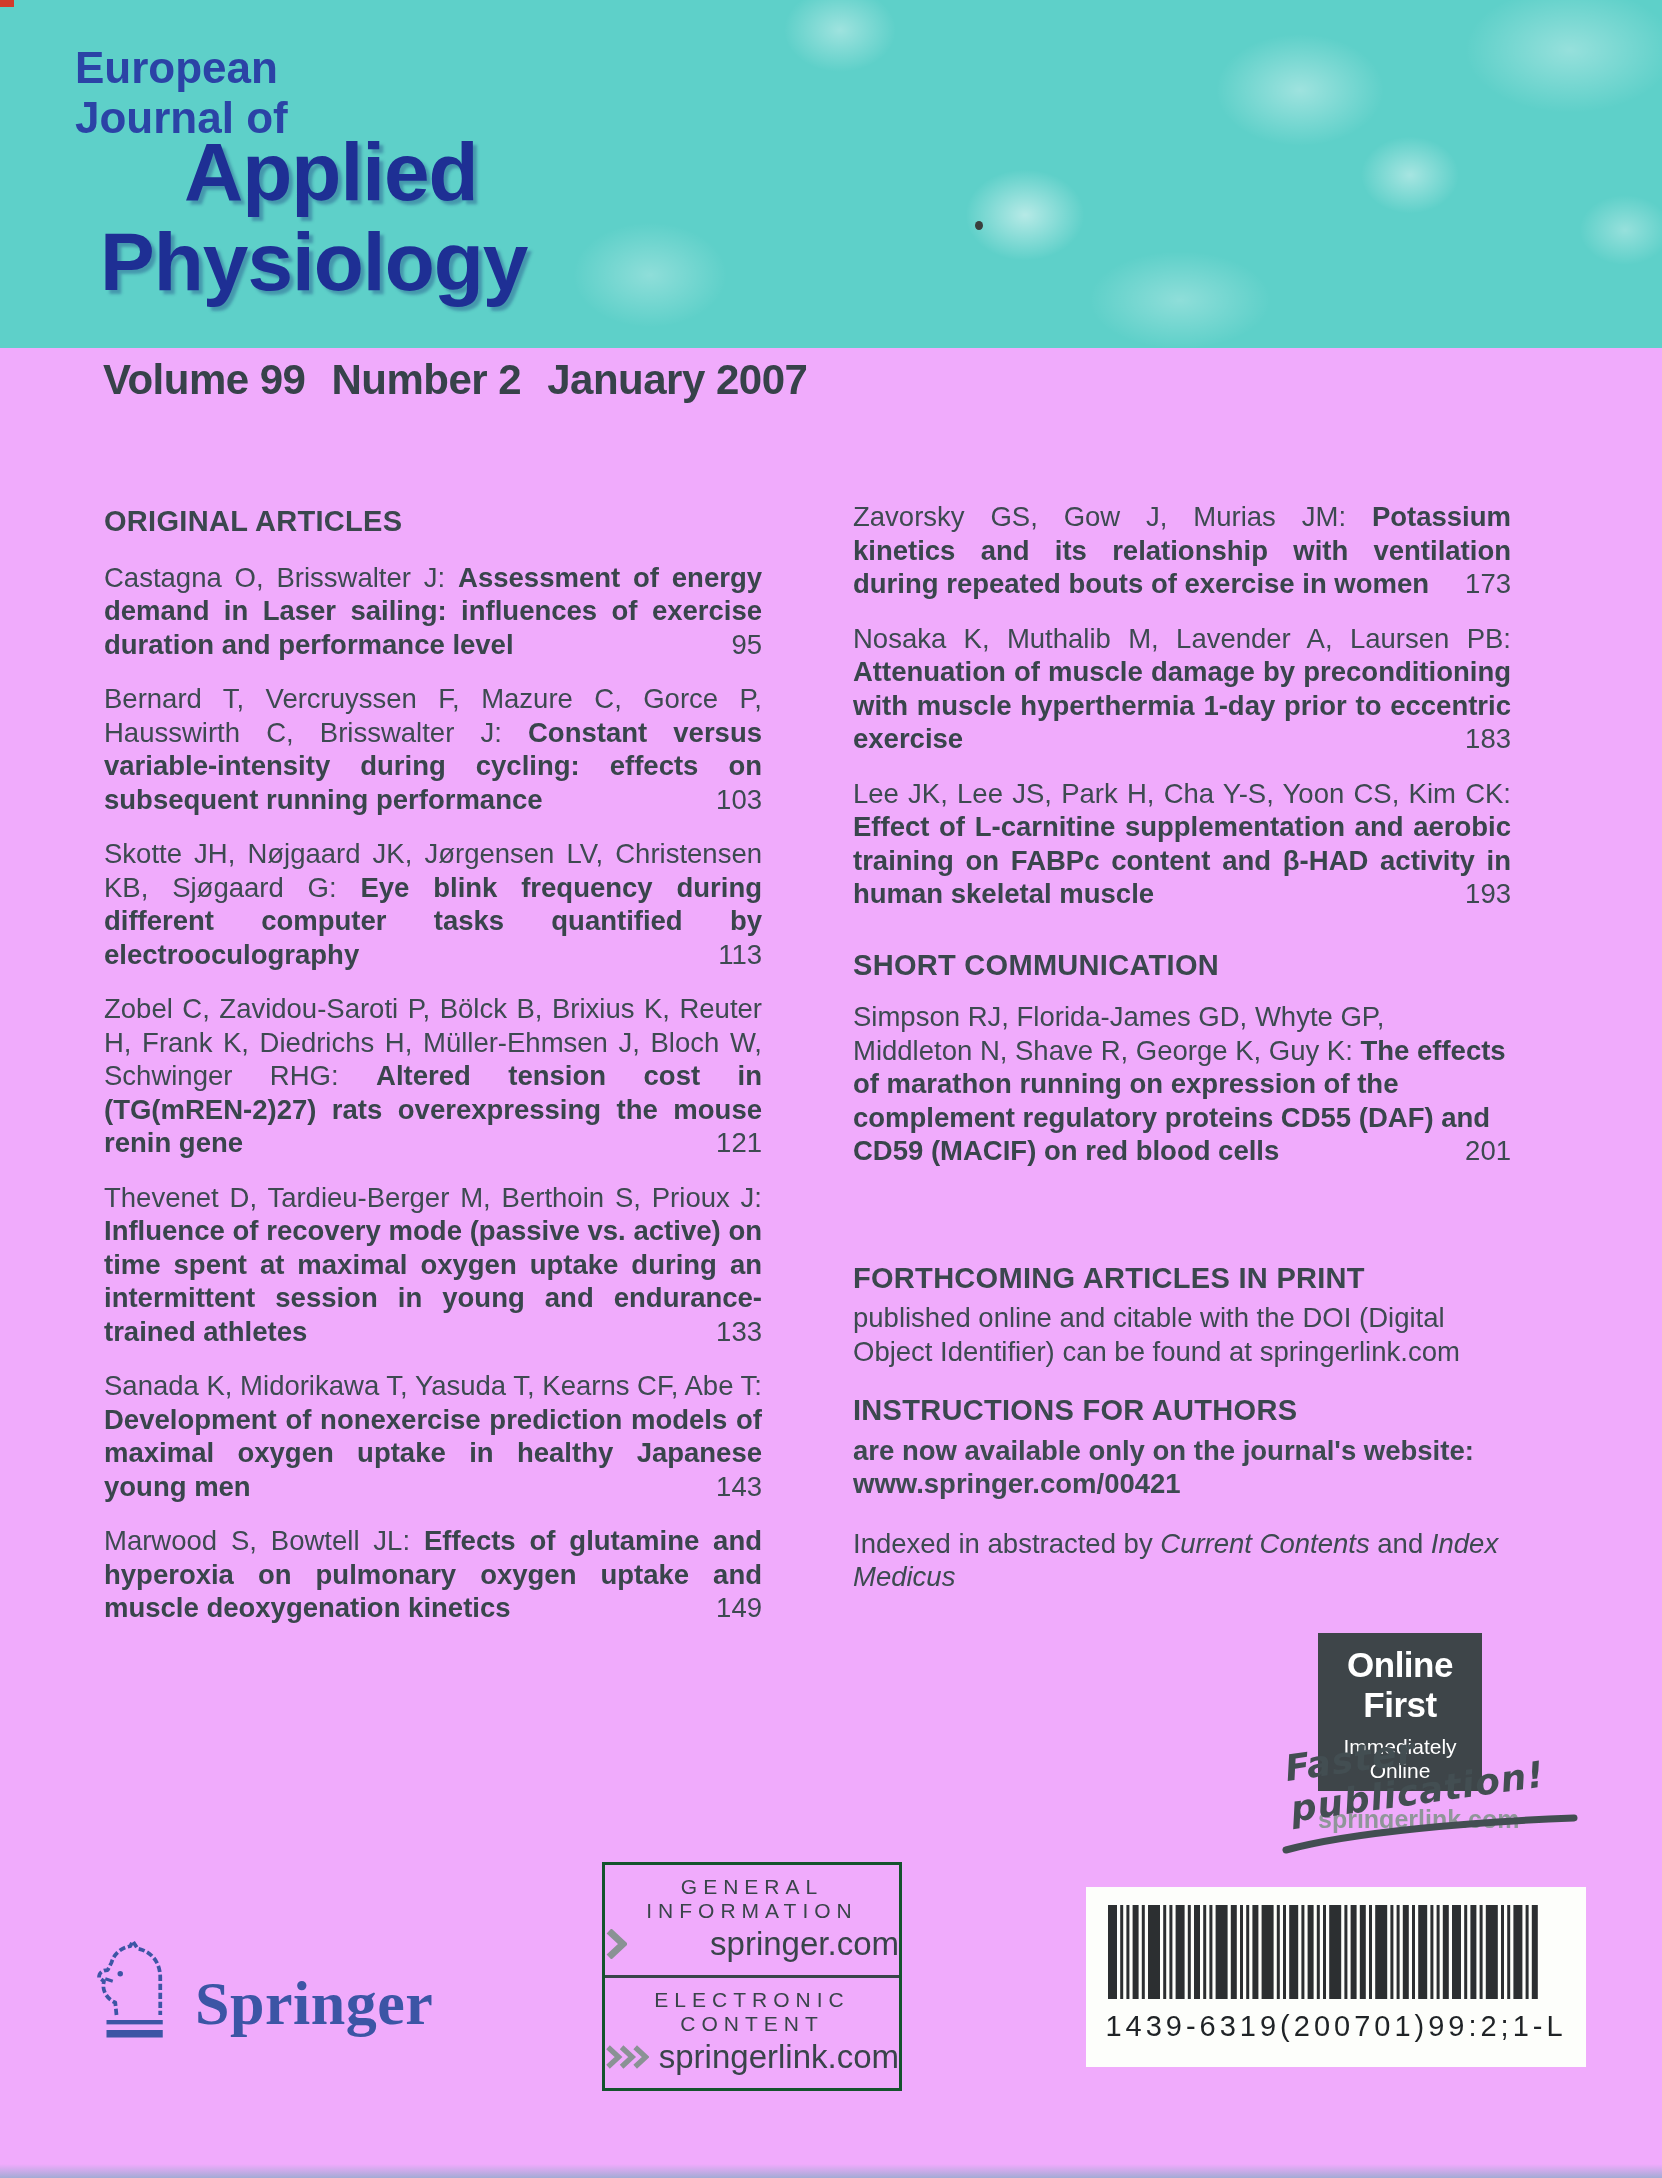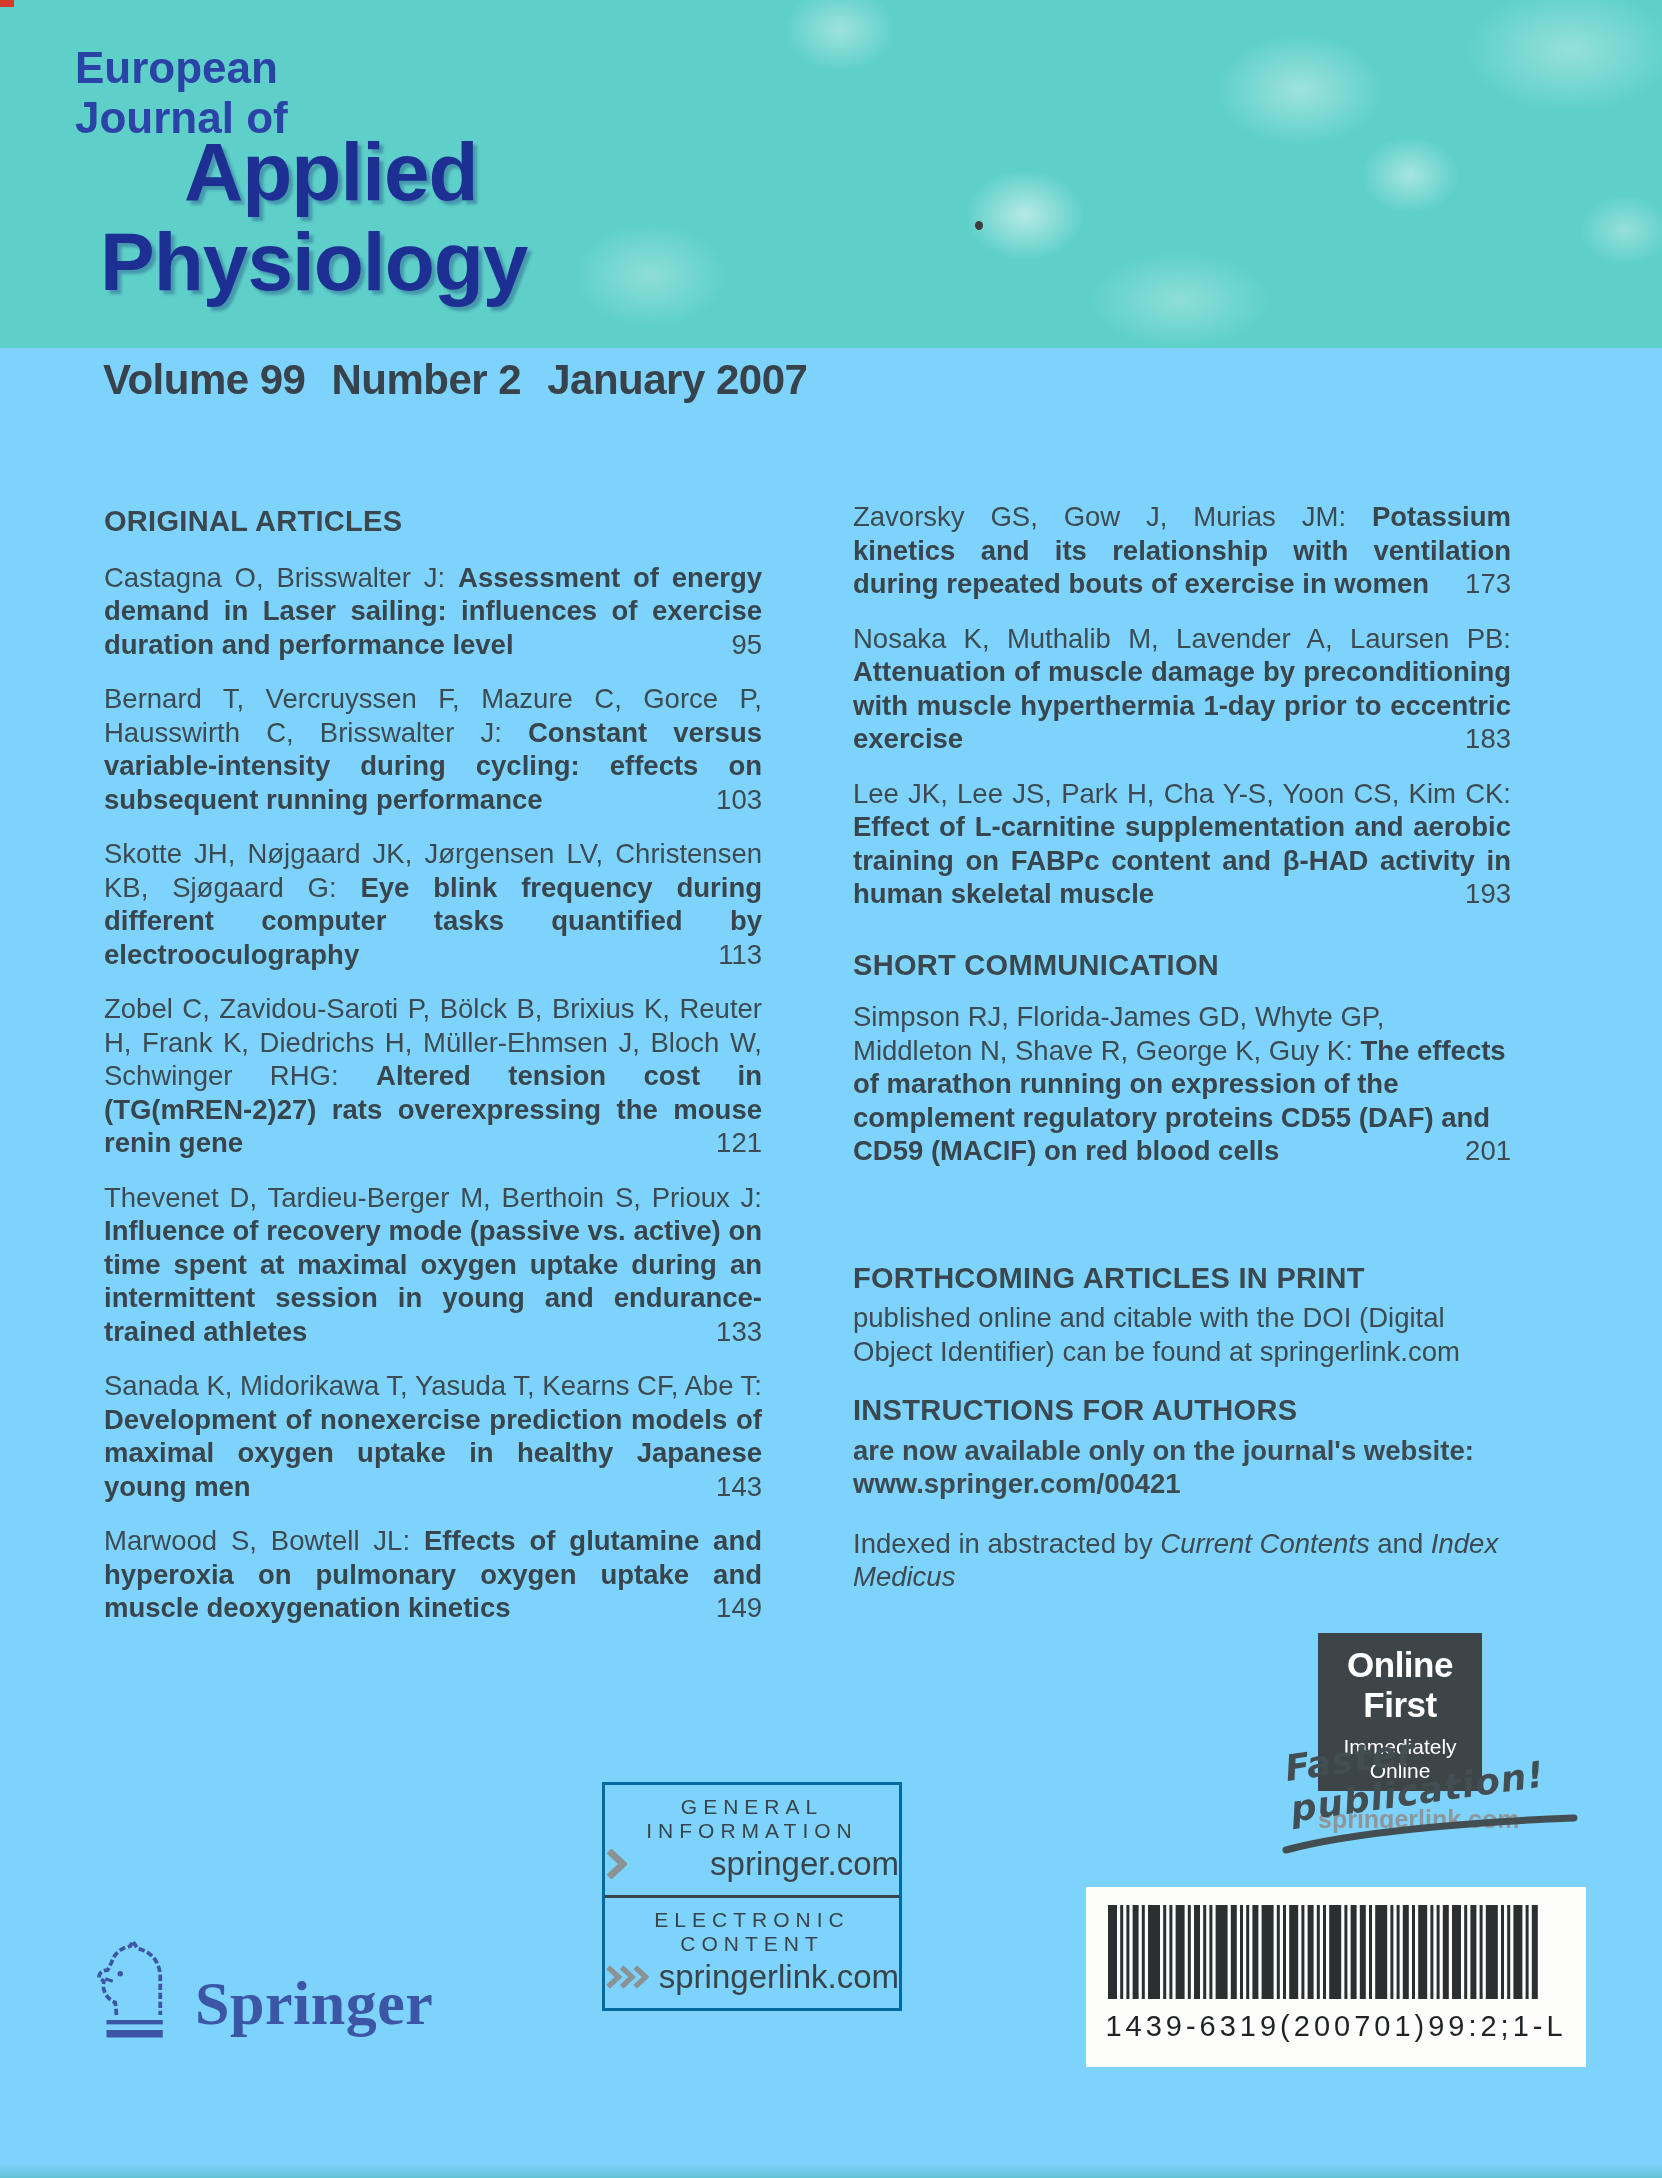--- a/index.html
+++ b/index.html
@@ -1,18 +1,18 @@
 <!DOCTYPE html>
 <html><head>
 <meta charset="utf-8">
 <style>
   html,body{margin:0;padding:0;}
   #page{
     position:relative; width:1662px; height:2178px;
-    background:#7dd3fc; overflow:hidden;
+    background:#f0abfc; overflow:hidden;
     font-family:"Liberation Sans", sans-serif;
     color:#3d4a51;
   }
   
   #band{
     position:absolute; left:0; top:0; width:1662px; height:348px;
     background-image:
       radial-gradient(closest-side, rgba(255,255,255,.55), rgba(255,255,255,0) 70%),
       radial-gradient(closest-side, rgba(255,255,255,.4), rgba(255,255,255,0) 70%),
       radial-gradient(closest-side, rgba(255,255,255,.45), rgba(255,255,255,0) 70%),
@@ -71,22 +71,22 @@
   #badge .b3{font-size:25px; font-weight:700; margin-top:22px; color:#8f9699;}
   #handwritten{
     position:absolute; left:1288px; top:1748px; width:320px;
     font-family:"DejaVu Sans", sans-serif; font-style:italic; font-weight:700;
     font-size:36px; color:#434e52; transform:rotate(-8deg); transform-origin:left center;
     letter-spacing:1px;
   }
   #swoosh{position:absolute; left:1282px; top:1800px;}
   
   #info-boxes{
-    position:absolute; left:602px; top:1782px; width:294px;
-    border:3px solid #0369a1;
+    position:absolute; left:602px; top:1862px; width:294px;
+    border:3px solid #14532d;
   }
   .info-box{padding:10px 0 12px 0; text-align:center;}
   .info-box + .info-box{border-top:3px solid #39444a;}
   .info-label{font-size:21px; letter-spacing:6px; color:#39444a; font-weight:400;}
   .info-url{font-size:33px; color:#39444a; margin-top:2px; display:flex; align-items:center; justify-content:space-between; gap:10px;}
   .chev{display:inline-block;}
   
   #springer{position:absolute; left:95px; top:1940px; display:flex; align-items:flex-end; gap:22px;}
   #springer-word{
     font-family:"Liberation Serif", serif; font-weight:700; font-size:62px;

